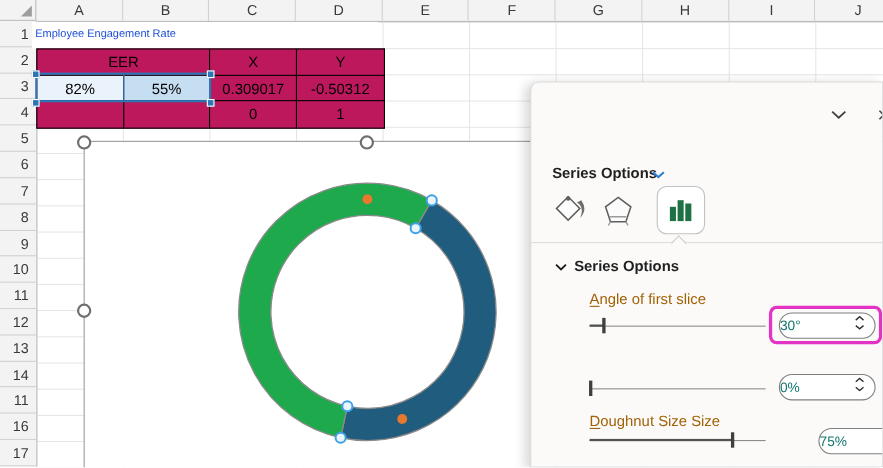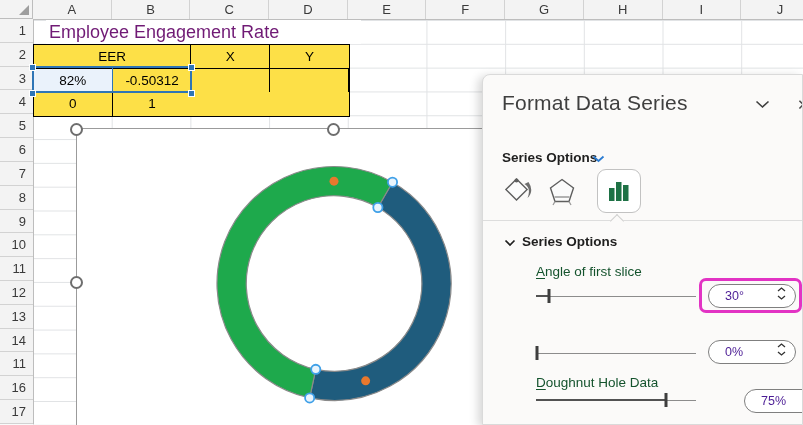--- a/index.html
+++ b/index.html
@@ -18,25 +18,25 @@
   .rowhdrs{position:absolute;left:0;top:19px;width:33px;background:#F3F3F3;
     border-right:1px solid #BDBDBD;}
   .rh{height:23.82px;box-sizing:border-box;border-bottom:1px solid #D2D2D2;
     text-align:right;padding-right:7px;line-height:23.8px;font-size:13px;color:#3A3A3A;}
   .corner{position:absolute;left:0;top:0;width:33px;height:19px;background:#F3F3F3;
     box-sizing:border-box;border-right:1px solid #BDBDBD;border-bottom:1px solid #BDBDBD;}
   .corner::after{content:"";position:absolute;right:3px;bottom:3px;width:0;height:0;
     border-left:10px solid transparent;border-bottom:10px solid #9E9E9E;}
 
   
-  .a1row{position:absolute;left:46px;top:20px;width:315px;height:23.5px;background:#fff;
-    font-size:18px;color:#701a75;line-height:24px;padding-left:3px;box-sizing:border-box;white-space:nowrap;}
+  .a1row{position:absolute;left:29px;top:20px;width:315px;height:23.5px;background:#fff;
+    font-size:10px;color:#1d4ed8;line-height:24px;padding-left:3px;box-sizing:border-box;white-space:nowrap;}
   .tbl{position:absolute;left:33px;top:43.8px;display:grid;
     grid-template-columns:78.7px 78.7px 78.7px 78.7px;
-    grid-template-rows:23.8px 23.9px 23.8px;background:#fde047;
+    grid-template-rows:23.8px 23.9px 23.8px;background:#be185d;
     border:1px solid #000;box-sizing:border-box;}
   .tc{box-sizing:border-box;border-right:1px solid #000;border-bottom:1px solid #000;
     font-size:13.5px;text-align:center;line-height:23px;color:#000;}
   .tc.last{border-right:none}.tc.bot{border-bottom:none}
   .span2{grid-column:1/3;}
   .fill-a3{background:#EAF2FB;}
   .fill-b3{background:#C6DEF1;}
 
   
   .sel{position:absolute;left:31.5px;top:66.3px;width:160px;height:27px;
@@ -61,29 +61,29 @@
   .so-chev{position:absolute;left:109px;top:80px;}
   .tabs{position:absolute;left:20px;top:92px;height:48px;display:flex;align-items:center;}
   .tabicon{width:30px;height:30px;margin-right:14px;}
   .tabsel{width:42px;height:42px;margin-left:6px;border:1px solid #C2C2C2;border-radius:9px;
     background:#fff;display:flex;align-items:center;justify-content:center;}
   .divider{position:absolute;left:0;right:0;top:145px;border-top:1px solid #DDDDDD;}
   .notch{position:absolute;left:129px;top:141px;width:9px;height:9px;background:#FBFAF9;
     border-left:1px solid #CFCFCF;border-top:1px solid #CFCFCF;transform:rotate(45deg);}
   .sect-chev{position:absolute;left:21px;top:164px;}
   .sect{position:absolute;left:39px;top:159px;font-size:13.5px;font-weight:bold;color:#1F1F1F;}
-  .ctl-label{position:absolute;left:53px;font-size:13.5px;color:#14532d;white-space:nowrap;}
+  .ctl-label{position:absolute;left:53px;font-size:13.5px;color:#a16207;white-space:nowrap;}
   .u{text-decoration:underline;text-underline-offset:2px;}
   .track{position:absolute;left:53px;width:160px;height:14px;}
   .track .line{position:absolute;left:0;right:0;top:6.5px;height:1px;background:#8C8C8C;}
   .track .fillbar{position:absolute;left:0;top:6px;height:2px;background:#525252;}
   .thumb{position:absolute;top:0;width:3px;height:14px;background:#3E3E3E;transform:translateX(-50%);}
   .spin{position:absolute;left:225px;width:88px;height:24px;box-sizing:border-box;
     border:1px solid #7F7F7F;border-radius:12px;background:#fff;}
-  .spin .val{position:absolute;left:16px;top:0;line-height:22px;font-size:12.5px;color:#4c1d95;}
+  .spin .val{position:absolute;left:0;top:0;line-height:22px;font-size:12.5px;color:#0f766e;}
   .spin .arrows{position:absolute;right:9px;top:2px;display:flex;flex-direction:column;gap:3px;}
   .hilite{position:absolute;left:216px;top:203px;width:103px;height:35px;
     border:3px solid #E233C4;border-radius:7px;box-sizing:border-box;pointer-events:none;}
   svg{display:block}
 </style>
 </head>
 <body>
 
 <div id="screen">
 
@@ -123,20 +123,22 @@
   </div>
   <div class="corner"></div>
 
   <div class="a1row">Employee Engagement Rate</div>
 
   <div class="tbl">
     <div class="tc span2">EER</div>
     <div class="tc">X</div>
     <div class="tc last">Y</div>
     <div class="tc fill-a3">82%</div>
+    <div class="tc fill-b3">55%</div>
+    <div class="tc">0.309017</div>
     <div class="tc last">-0.50312</div>
     <div class="tc bot"></div>
     <div class="tc bot"></div>
     <div class="tc bot">0</div>
     <div class="tc last bot">1</div>
   </div>
 
   <div class="sel">
     <div class="mid"></div>
   </div>
@@ -155,21 +157,20 @@
         <circle cx="300.875" cy="78.5062708179155" r="4.6" fill="#E9F4FC" stroke="#3FA0E8" stroke-width="1.8"></circle>
         <circle cx="232.6743321743222" cy="268.94326928585525" r="4.6" fill="#E9F4FC" stroke="#3FA0E8" stroke-width="1.8"></circle>
         <circle cx="238.75574913074163" cy="240.33245196439145" r="4.6" fill="#E9F4FC" stroke="#3FA0E8" stroke-width="1.8"></circle>
       </svg>
   </div>
   <div class="chh" style="left:69.5px;top:122.5px;"></div>
   <div class="chh" style="left:327px;top:122.5px;"></div>
   <div class="chh" style="left:69.5px;top:276px;"></div>
 
   <div class="panel">
-    <div class="ptitle">Format Data Series</div>
     <div class="ptitle-chev">
       <svg width="15" height="9" viewBox="0 0 15 9">
           <polyline points="1.5,1.5 7.5,7 13.5,1.5" fill="none" stroke="#3F3F3F" stroke-width="1.6"></polyline>
         </svg>
     </div>
     <div class="pclose">✕</div>
 
     <div class="so-label">Series Options</div>
     <div class="so-chev">
       <svg width="13" height="8" viewBox="0 0 13 8">
@@ -244,21 +245,21 @@
         <svg width="9" height="5" viewBox="0 0 9 5">
             <polyline points="1,4 4.5,1 8,4" fill="none" stroke="#333" stroke-width="1.3"></polyline>
           </svg>
         <svg width="9" height="5" viewBox="0 0 9 5">
             <polyline points="1,1 4.5,4 8,1" fill="none" stroke="#333" stroke-width="1.3"></polyline>
           </svg>
       </span>
     </div>
 
     <div class="ctl-label" style="top:300px;">
-      <span class="u">D</span><span>oughnut Hole Data</span>
+      <span class="u">D</span><span>oughnut Size Size</span>
     </div>
     <div class="track" style="top:318px;">
       <div class="line"></div>
       <div class="fillbar" style="width:81%"></div>
       <div class="thumb" style="left:81%"></div>
     </div>
     <div class="spin" style="top:314px;margin-left:36px;">
       <span class="val">75%</span>
       <span class="arrows">
         <svg width="9" height="5" viewBox="0 0 9 5">

